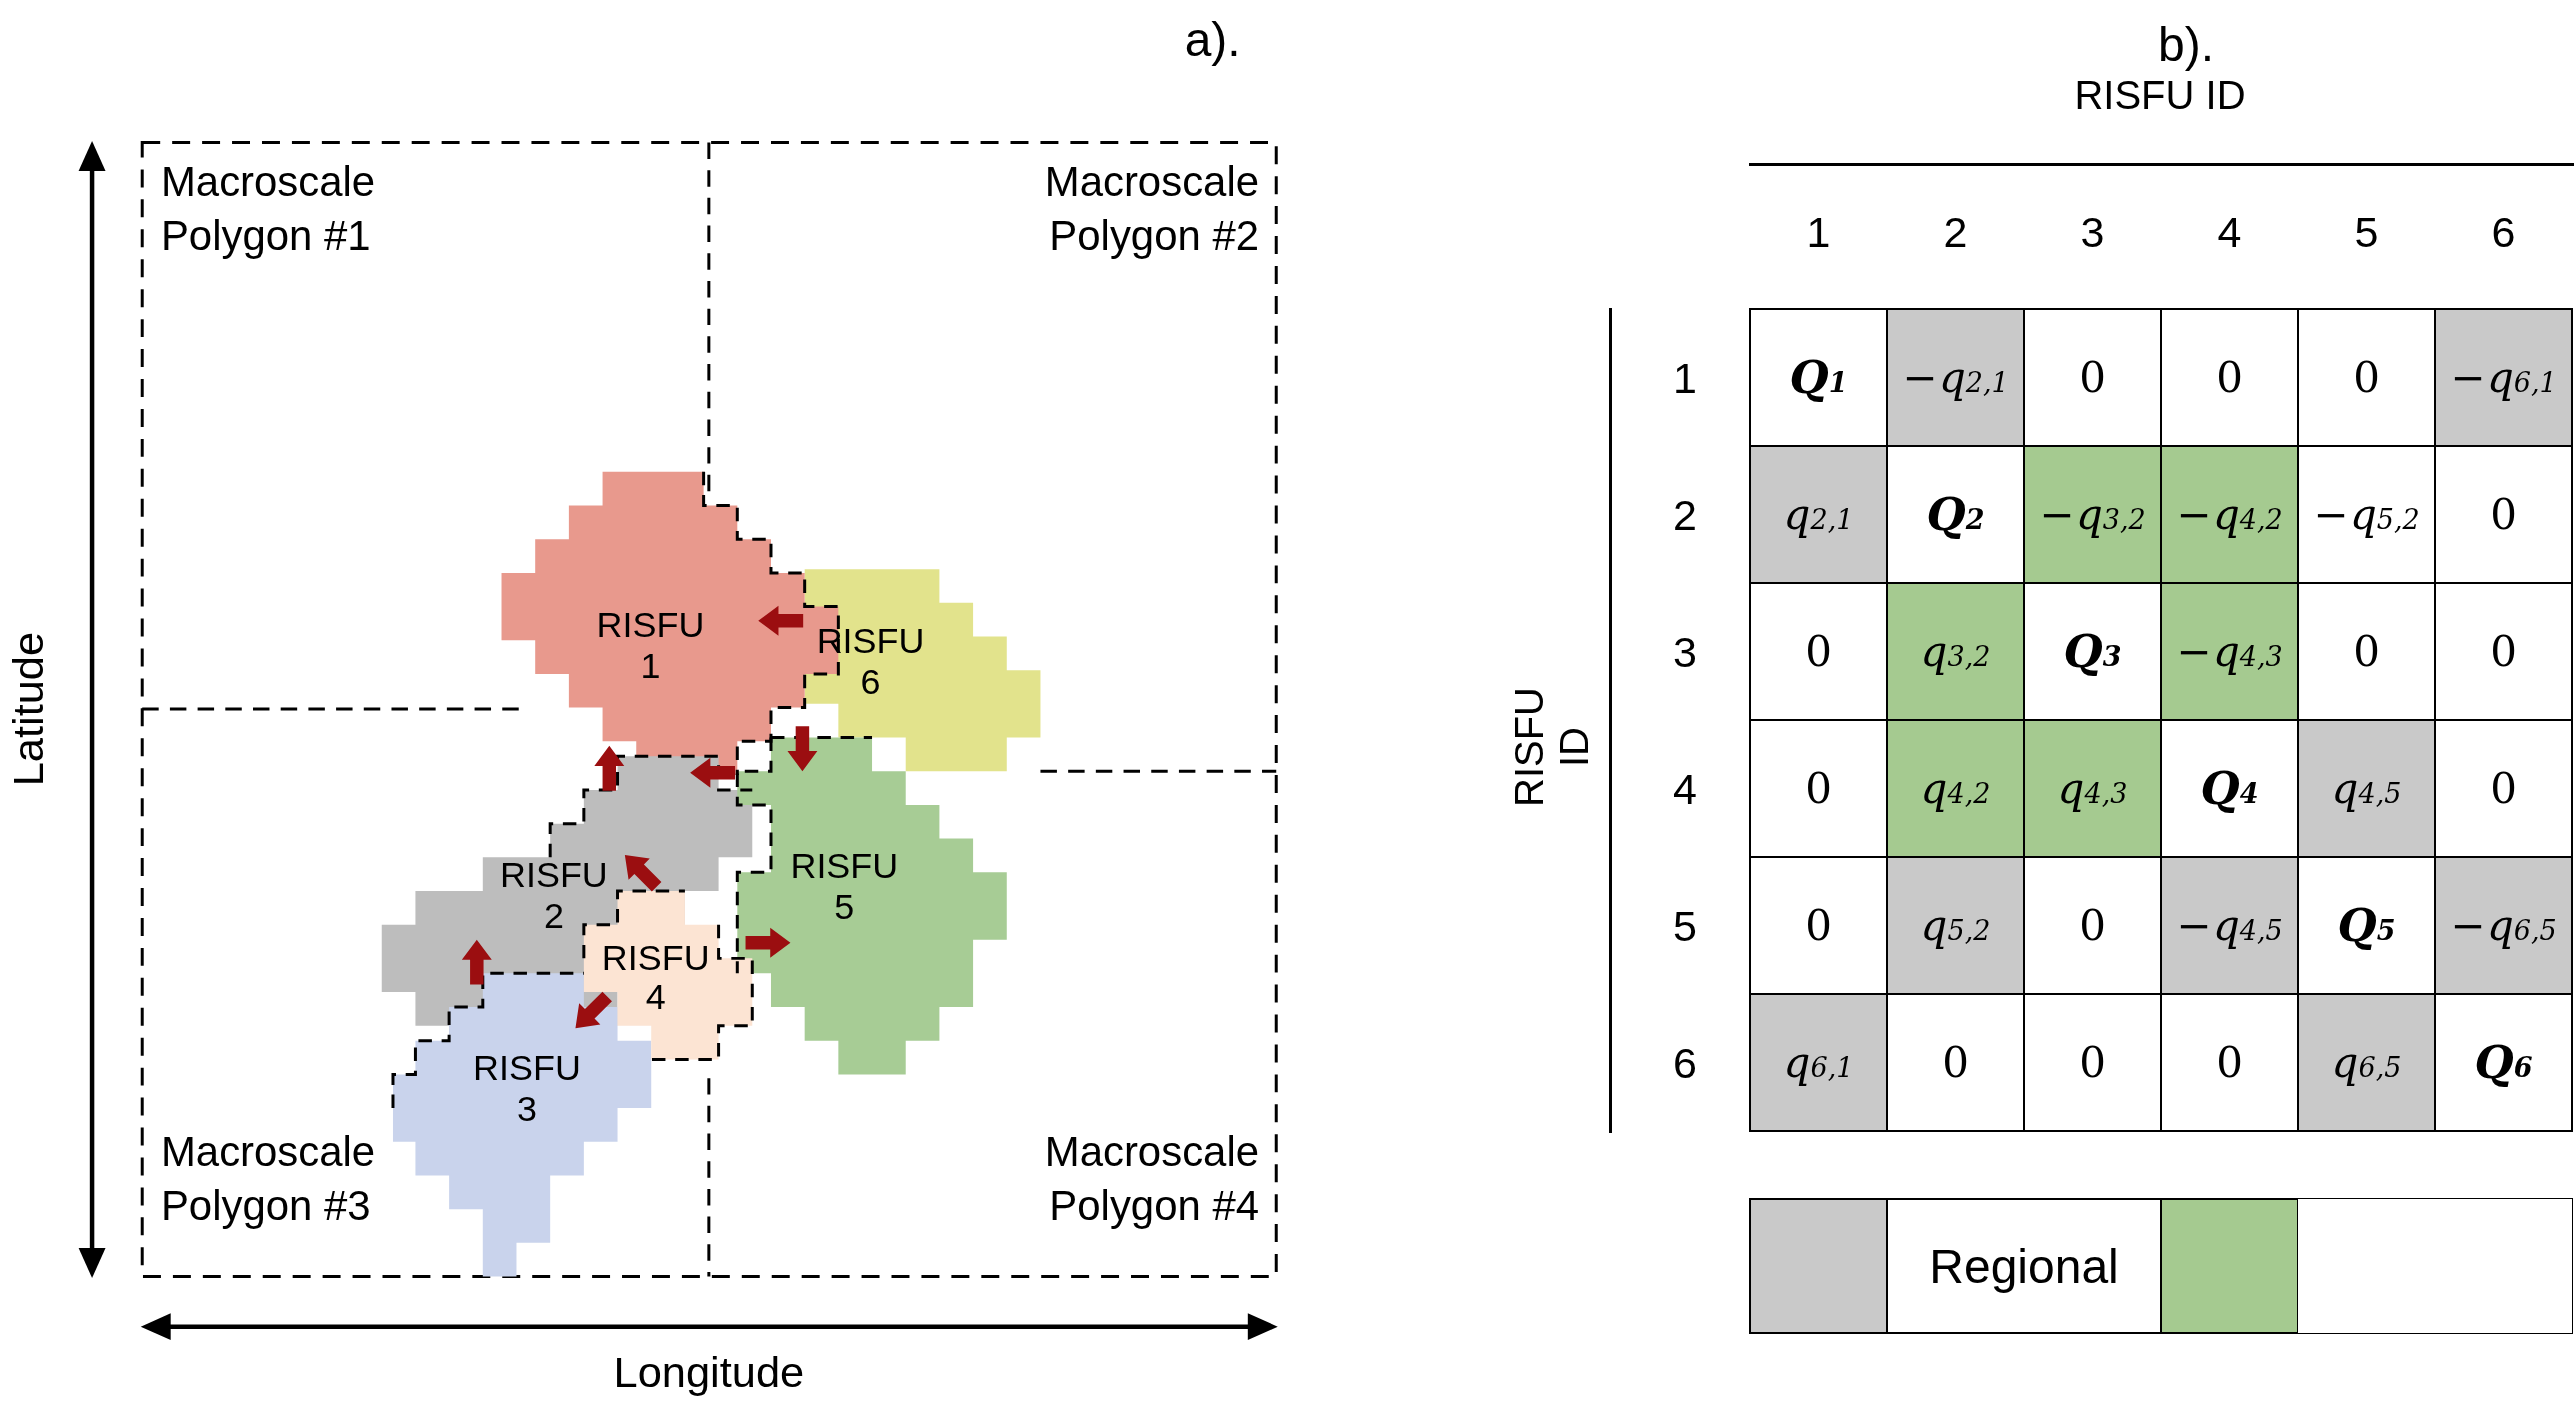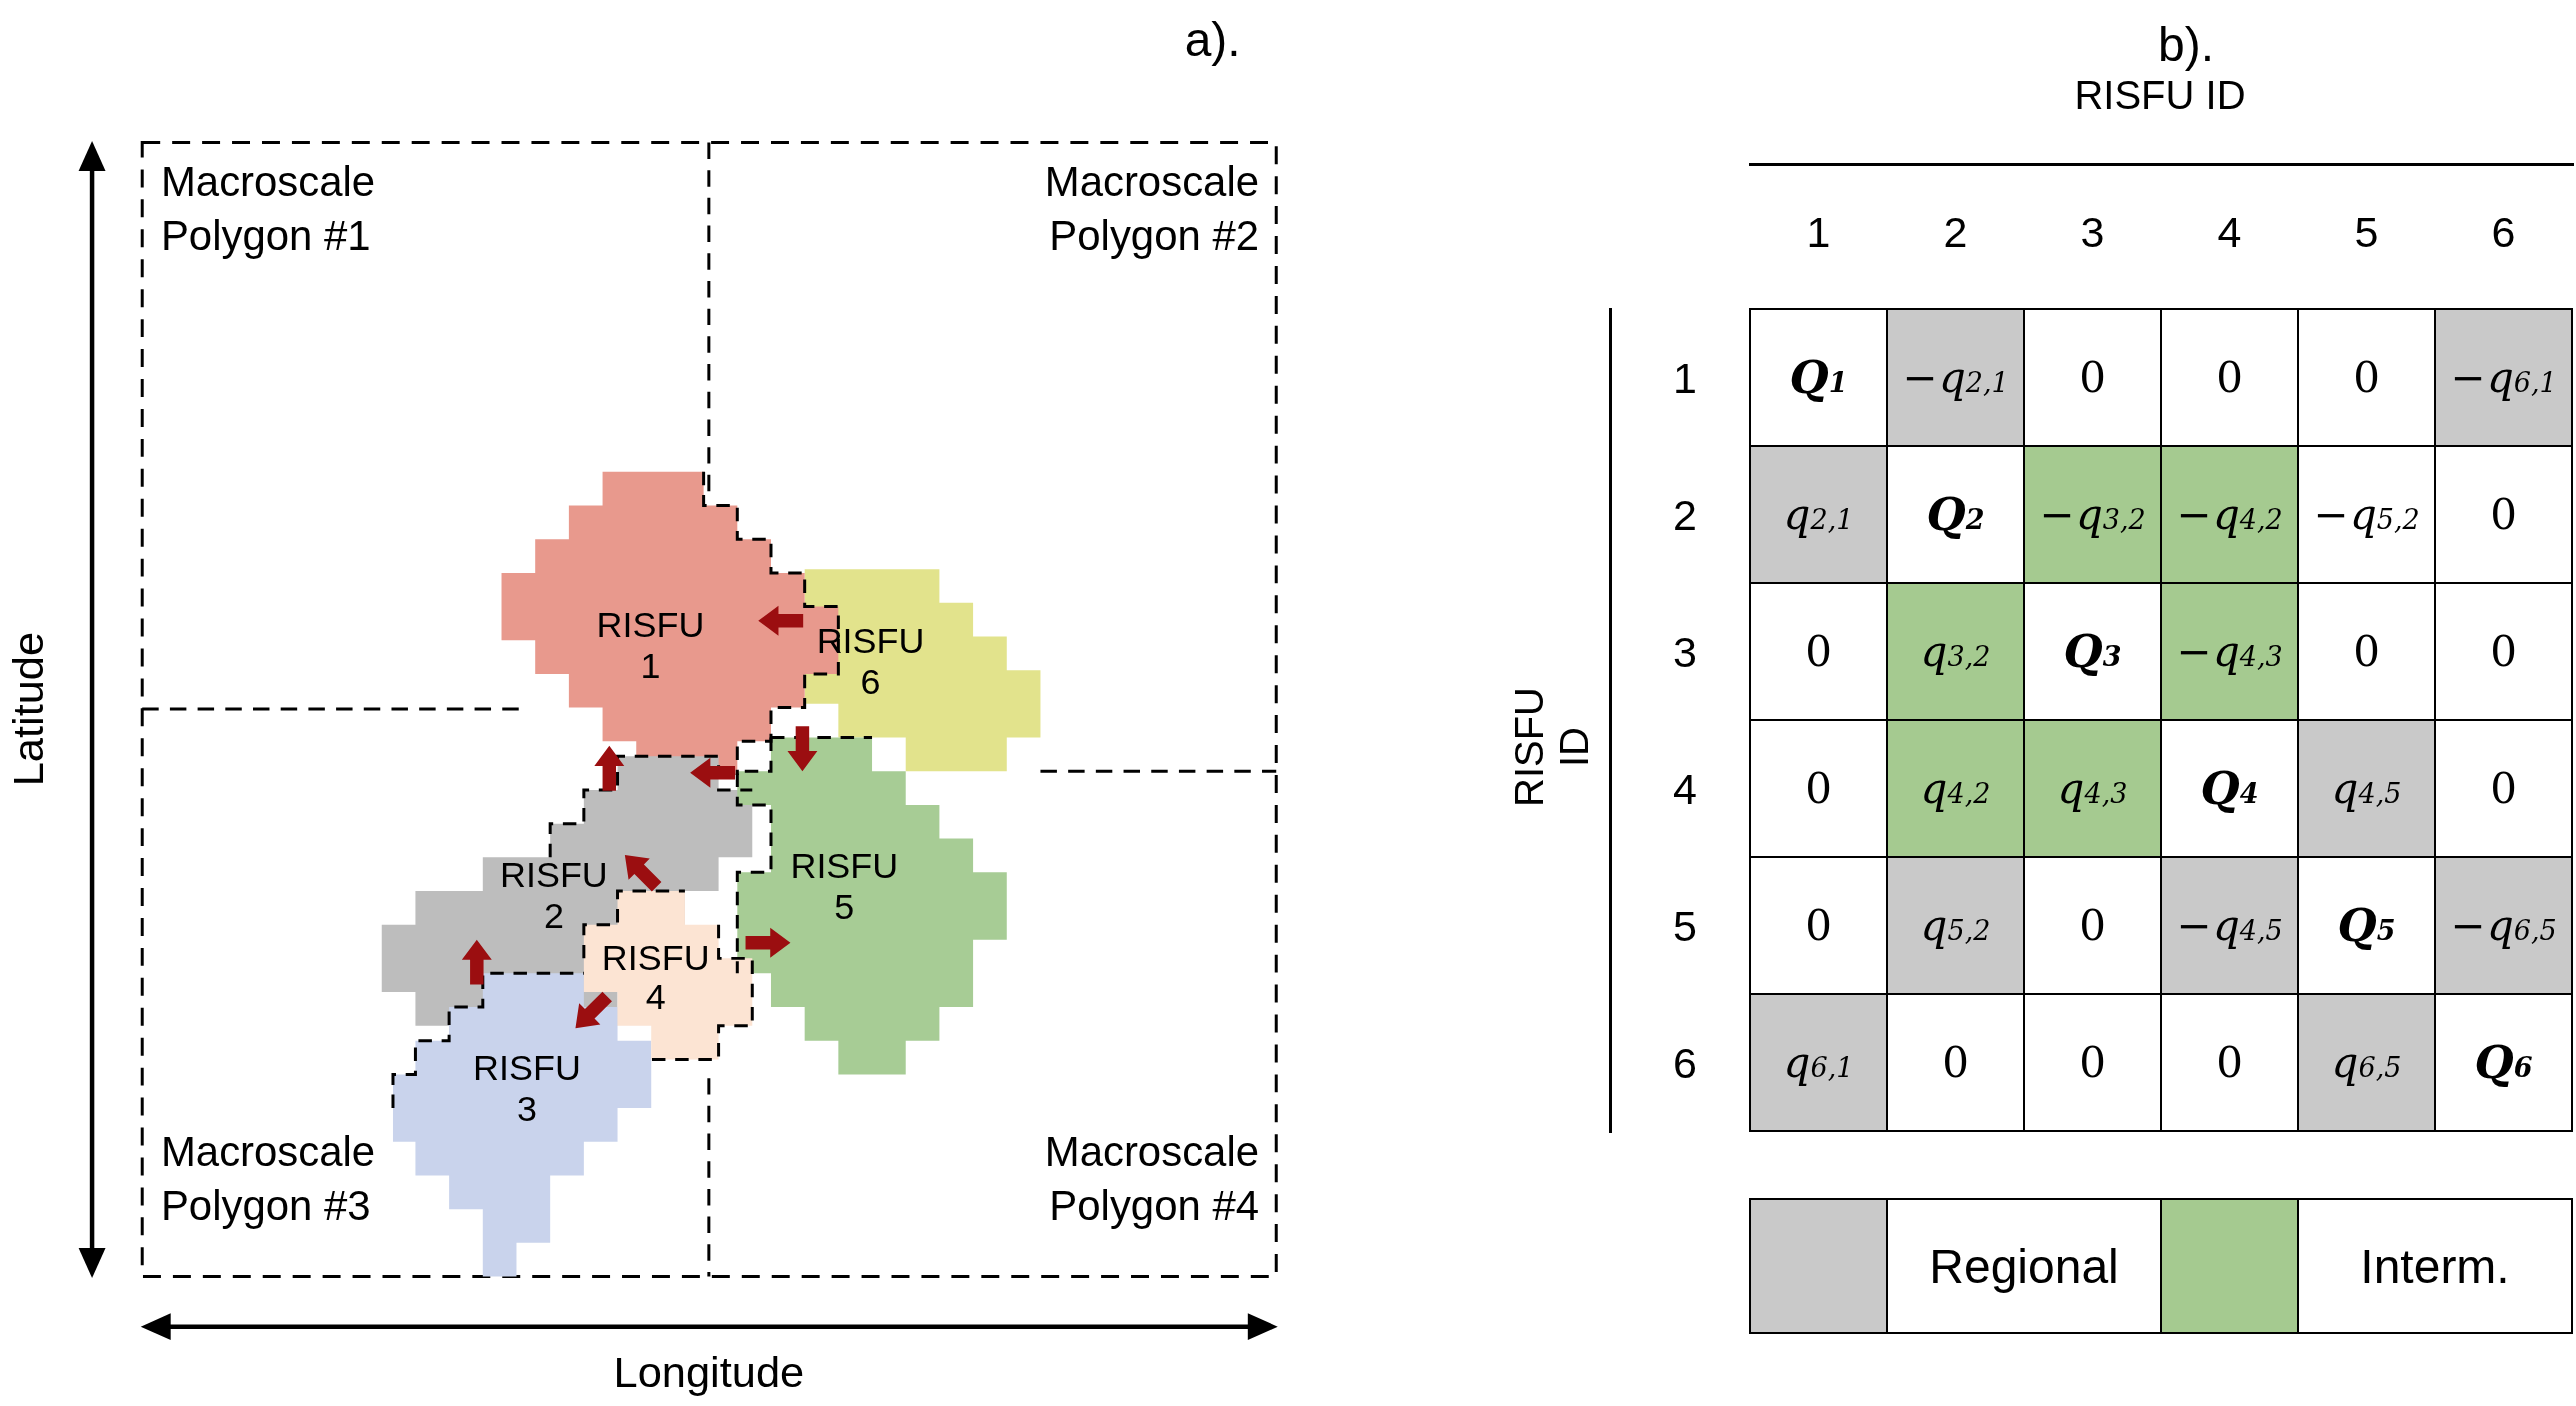--- a/index.html
+++ b/index.html
@@ -285,17 +285,16 @@
         </div>
         <div class="mcell boldcell" style="background: rgb(255, 255, 255);">
           <span class="Qv">Q</span>
           <sub>6</sub>
         </div>
       </div>
     <div class="legend">
       <div class="lg-swatch" style="background: rgb(201, 201, 201);"></div>
       <div class="lg-label">Regional</div>
       <div class="lg-swatch" style="background: rgb(165, 202, 144);"></div>
-      <div class="lg-label">Interm.</div>
     </div>
   </div>
 </div>
 
 
 </body></html>

